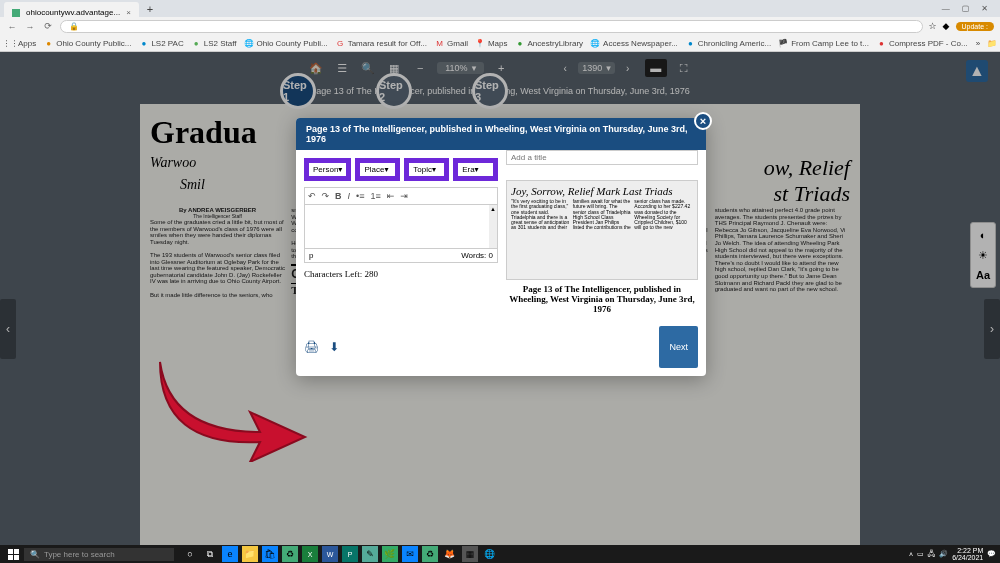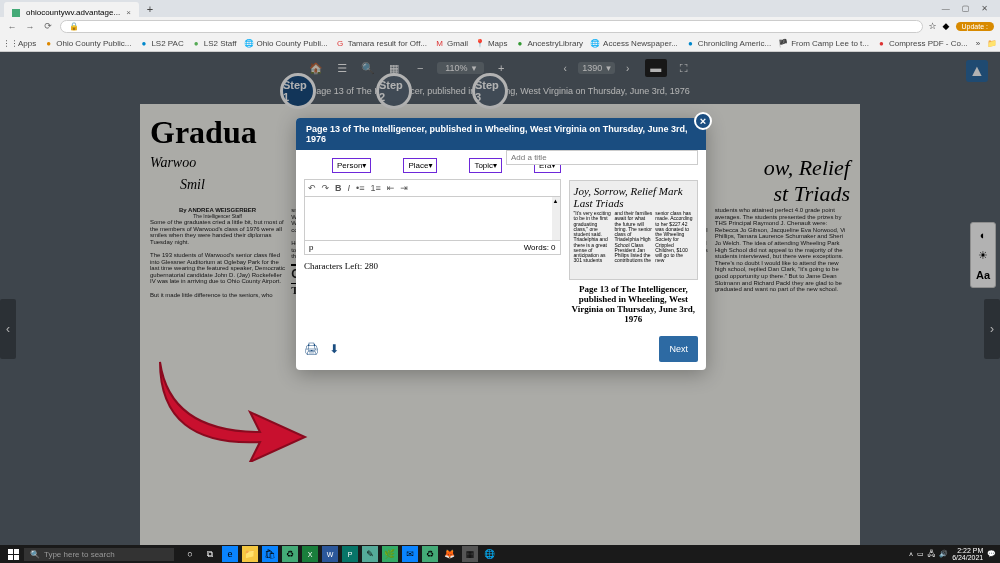--- a/index.html
+++ b/index.html
@@ -50,35 +50,35 @@
 .red-arrow { position: absolute; left: 150px; top: 300px; z-index: 20; }
 
 
 .modal-back { position: absolute; inset: 0; background: rgba(0,0,0,0.3); z-index: 10; }
 .modal { position: absolute; left: 296px; top: 66px; width: 410px; background: #fff; border-radius: 4px; z-index: 15; box-shadow: 0 4px 20px rgba(0,0,0,0.3); }
 .modal-head { background: #1a4d80; color: #fff; padding: 6px 10px; font-size: 9px; font-weight: bold; border-radius: 4px 4px 0 0; position: relative; font-family: Georgia, serif; }
 .modal-close { position: absolute; right: -6px; top: -6px; width: 18px; height: 18px; background: #1a4d80; border: 2px solid #fff; border-radius: 50%; color: #fff; font-size: 11px; font-weight: bold; display: flex; align-items: center; justify-content: center; cursor: pointer; }
 .modal-body { padding: 8px; display: flex; gap: 8px; }
 .modal-left { flex: 1; }
 .dropdowns { display: flex; gap: 4px; margin-bottom: 6px; }
-.dd { flex: 1; border: 1px solid #6d28d9; padding: 2px 4px; font-size: 8px; display: flex; justify-content: center; align-items: center; cursor: pointer; margin-left: 28px; }
+.dd { flex: 1; border: 5px solid #6d28d9; padding: 2px 4px; font-size: 8px; display: flex; justify-content: flex-start; align-items: center; cursor: pointer; }
 .title-in { width: 100%; border: 1px solid #ccc; padding: 2px 4px; font-size: 8px; color: #999; margin-bottom: 22px; position: absolute; right: 8px; top: 32px; width: 192px; }
 .editor-tb { border: 1px solid #ccc; padding: 3px; display: flex; gap: 6px; font-size: 9px; color: #555; }
 .editor-tb span { cursor: pointer; }
 .editor-area { border: 1px solid #ccc; border-top: none; height: 44px; position: relative; }
 .editor-status { border: 1px solid #ccc; border-top: none; padding: 2px 4px; font-size: 8px; display: flex; justify-content: space-between; }
 .chars-left { font-size: 9px; margin-top: 6px; font-family: Georgia, serif; }
 .modal-right { width: 192px; }
 .clip-img { width: 100%; height: 100px; background: #eee; border: 1px solid #ccc; padding: 4px; font-size: 5px; font-family: 'Times New Roman', serif; overflow: hidden; line-height: 1.05; }
 .clip-title { font-family: 'Times New Roman', serif; font-size: 11px; font-weight: normal; font-style: italic; line-height: 1.1; }
 .clip-cap { font-size: 9px; font-weight: bold; text-align: center; margin-top: 4px; font-family: Georgia, serif; }
 .modal-foot { display: flex; justify-content: space-between; align-items: center; padding: 4px 8px 8px; }
 .foot-icons { display: flex; gap: 10px; font-size: 12px; color: #1a4d80; }
 .foot-icons span { cursor: pointer; }
-.next-btn { background: #2d6aa3; color: #fff; border: none; padding: 8px 10px; font-size: 9px; border-radius: 2px; cursor: pointer; }
+.next-btn { background: #2d6aa3; color: #fff; border: none; padding: 16px 10px; font-size: 9px; border-radius: 2px; cursor: pointer; }
 
 
 .taskbar { position: absolute; bottom: 0; left: 0; right: 0; height: 18px; background: #1a1a1a; display: flex; align-items: center; padding: 0 4px; gap: 2px; }
 .start { width: 18px; height: 18px; display: flex; align-items: center; justify-content: center; color: #fff; cursor: pointer; }
 .search-box { background: #333; color: #999; font-size: 8px; padding: 2px 6px; width: 150px; display: flex; align-items: center; gap: 4px; }
 .tb-icons { display: flex; gap: 4px; margin-left: 6px; }
 .tb-ico { width: 16px; height: 16px; cursor: pointer; display: flex; align-items: center; justify-content: center; font-size: 9px; }
 .tray { margin-left: auto; display: flex; align-items: center; gap: 4px; color: #fff; font-size: 7px; }
 .tray-time { text-align: right; line-height: 1; }
 </style>

